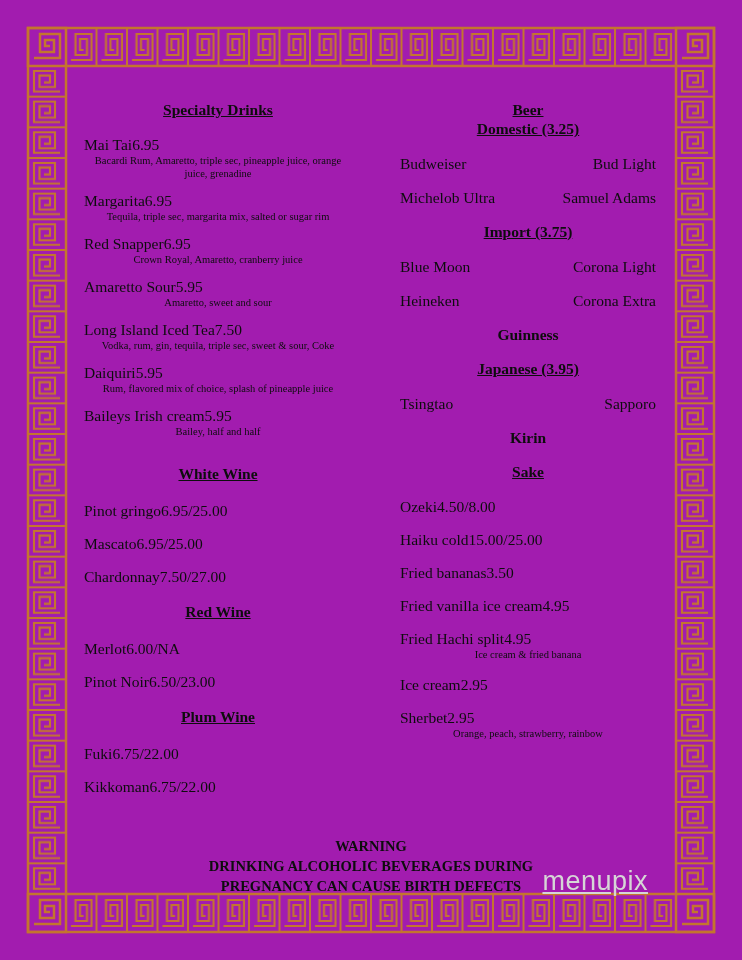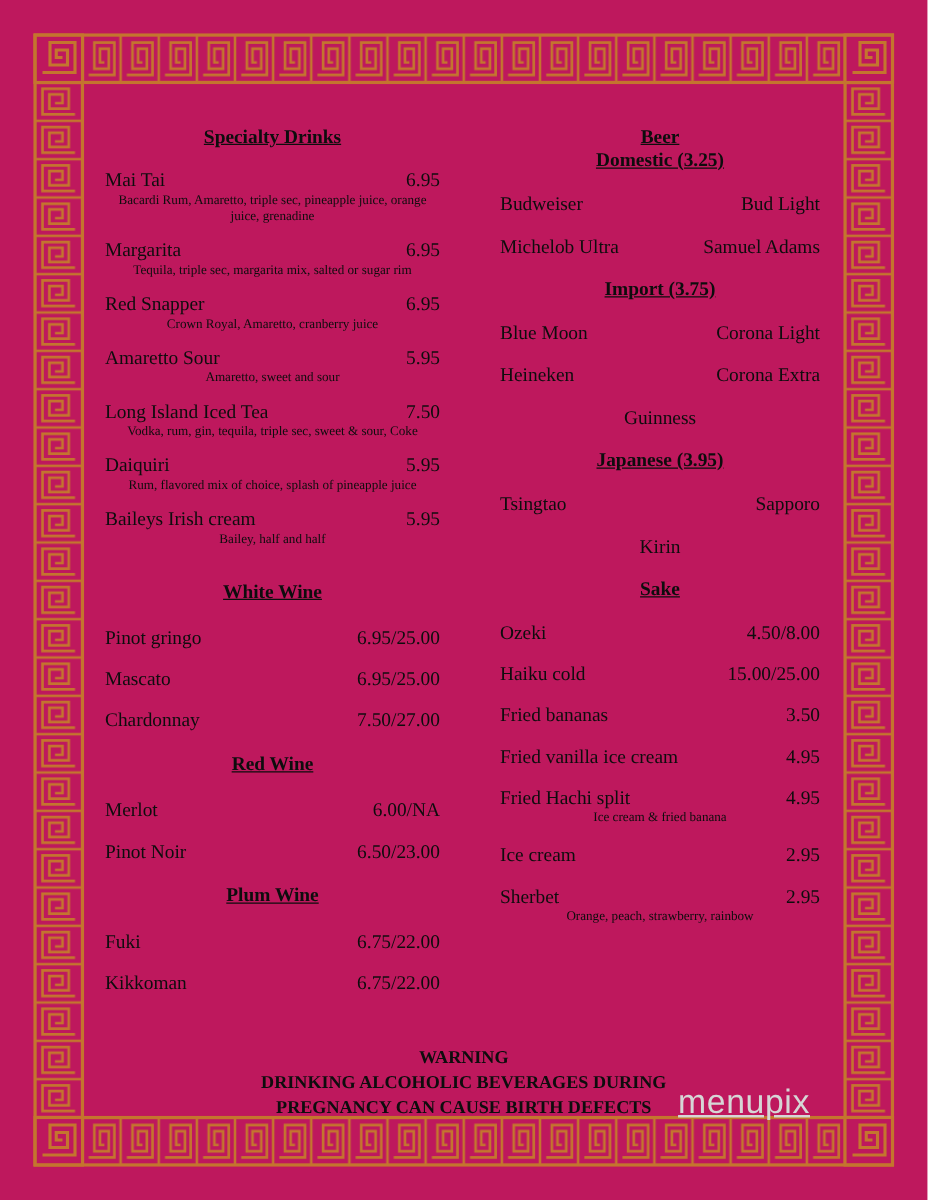--- a/index.html
+++ b/index.html
@@ -1,39 +1,39 @@
 <!DOCTYPE html>
 <html><head>
 <meta charset="utf-8">
 <style>
   * { margin:0; padding:0; box-sizing:border-box; }
   html,body { background:#ffffff; }
   body { width:742px; height:960px; }
-  .page { position:relative; width:742px; height:960px; background:#be185d; overflow:hidden;
+  .page { position:relative; width:742px; height:960px; background:#a21caf; overflow:hidden;
           font-family:"Liberation Serif", serif; color:#0d0d0d; }
   .border-svg { position:absolute; left:0; top:0; }
   .content { position:absolute; left:66px; top:66px; right:66px; bottom:66px;
              padding:34px 14px 0 18px; display:flex; }
   .col-left  { width:268px; }
   .col-right { width:256px; margin-left:48px; }
   .sec-title { font-size:15.5px; font-weight:700; text-align:center;
                text-decoration:underline; line-height:19px; }
   .mb16 { margin-bottom:16px; }
   .mb18 { margin-bottom:18px; }
   .mt26 { margin-top:26px; }
   .mt16 { margin-top:16px; }
   .mt14 { margin-top:14px; }
   .item { font-size:15.5px; }
   .sp   { margin-bottom:11px; }
   .wn   { margin-bottom:14px; }
-  .ln   { display:flex; justify-content:space-between; line-height:19px; }
+  .ln   { display:flex; line-height:19px; }
   .desc { font-size:10.5px; line-height:13px; text-align:center; }
   .pair { display:flex; justify-content:space-between; font-size:15.5px;
           line-height:19px; margin-bottom:15px; }
-  .ctr  { text-align:center; font-size:15.5px; line-height:19px; margin-bottom:15px; }
+  .ctr  { text-align:center; font-size:15.5px; line-height:19px; margin-bottom:15px;font-weight:bold; }
   .warning { position:absolute; left:0; right:0; top:836px; text-align:center;
              font-weight:700; font-size:14.5px; line-height:20px; }
   .watermark { position:absolute; top:866px; right:94px;
                font-family:"Liberation Sans", sans-serif; font-size:27px;
                color:#d6d6d6; letter-spacing:.5px;text-decoration:underline; }
 </style>
 </head>
 <body>
 
 <div class="page">

